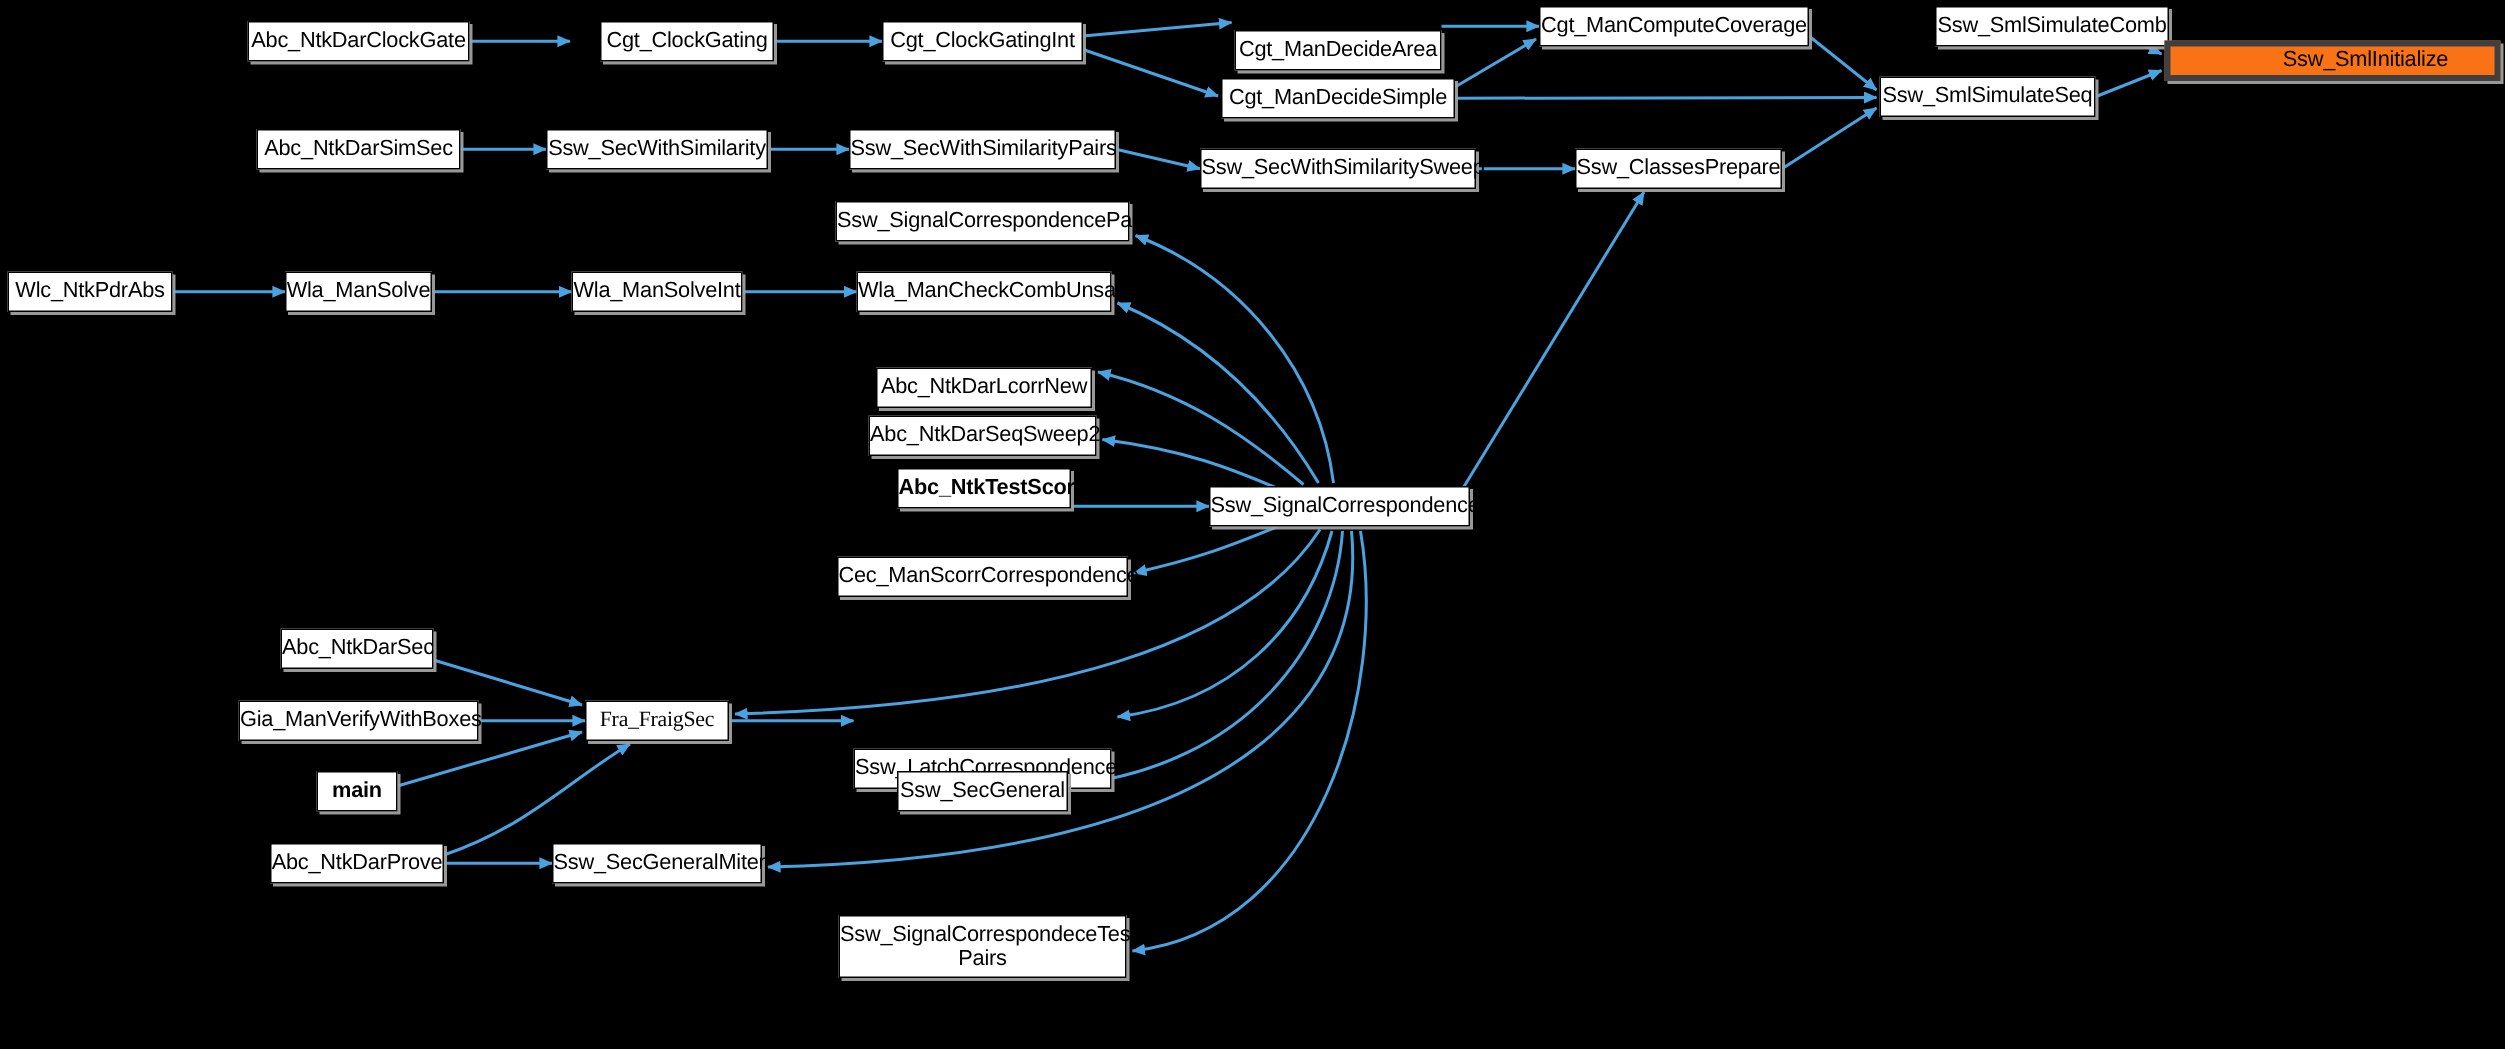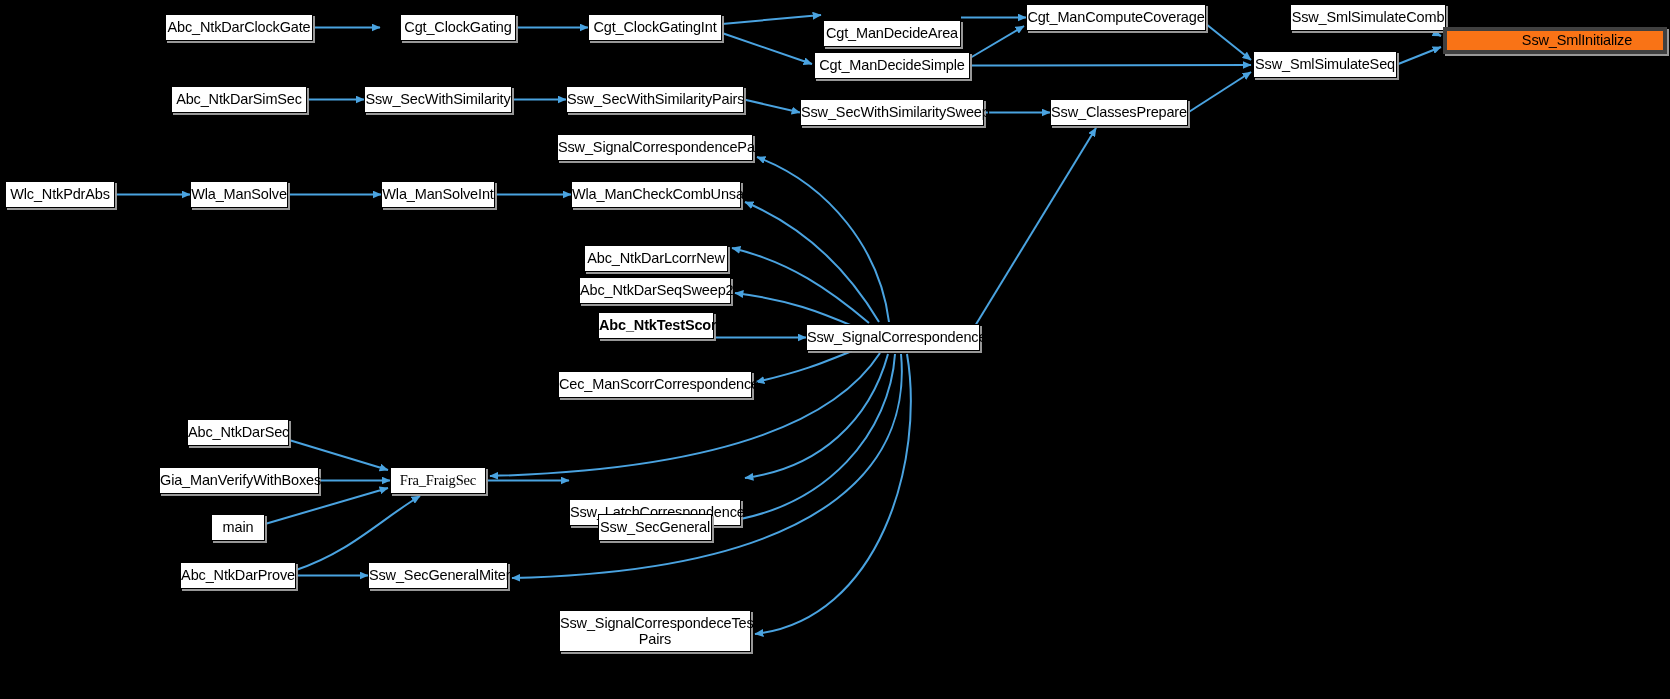--- a/index.html
+++ b/index.html
@@ -123,21 +123,21 @@
       <div class="node" style="left: 571px; top: 181px; width: 170px; height: 27px;"><span class="node-label">Wla_ManCheckCombUnsat</span></div>
       <div class="node" style="left: 584px; top: 229px; width: 144px; height: 27px; margin-top: 16px;"><span class="node-label">Abc_NtkDarLcorrNew</span></div>
       <div class="node" style="left: 579px; top: 277px; width: 152px; height: 27px;"><span class="node-label">Abc_NtkDarSeqSweep2</span></div>
       <div class="node" style="left: 598px; top: 312px; width: 116px; height: 27px; font-weight: bold;"><span class="node-label">Abc_NtkTestScorr</span></div>
       <div class="node" style="left: 806px; top: 324px; width: 174px; height: 27px;"><span class="node-label">Ssw_SignalCorrespondence</span></div>
       <div class="node" style="left: 558px; top: 371px; width: 194px; height: 27px;"><span class="node-label">Cec_ManScorrCorrespondence</span></div>
       <div class="node" style="left: 187px; top: 419px; width: 102px; height: 27px;"><span class="node-label">Abc_NtkDarSec</span></div>
       <div class="node" style="left: 159px; top: 467px; width: 160px; height: 27px;"><span class="node-label">Gia_ManVerifyWithBoxes</span></div>
       <div class="node" style="left: 390px; top: 467px; width: 96px; height: 27px; font-family: Liberation Serif, serif;"><span class="node-label">Fra_FraigSec</span></div>
       <div class="node" style="left: 569px; top: 467px; width: 172px; height: 27px; margin-top: 32px;"><span class="node-label">Ssw_LatchCorrespondence</span></div>
-      <div class="node" style="left: 211px; top: 514px; width: 54px; height: 27px;"><span class="node-label">main</span></div>
+      <div class="node" style="left: 211px; top: 514px; width: 54px; height: 27px; font-weight: bold;"><span class="node-label">main</span></div>
       <div class="node" style="left: 598px; top: 514px; width: 114px; height: 27px;"><span class="node-label">Ssw_SecGeneral</span></div>
       <div class="node" style="left: 180px; top: 562px; width: 116px; height: 27px; text-align: right;"><span class="node-label">Abc_NtkDarProve</span></div>
       <div class="node" style="left: 368px; top: 562px; width: 140px; height: 27px;"><span class="node-label">Ssw_SecGeneralMiter</span></div>
       <div class="node" style="left: 559px; top: 610px; width: 192px; height: 42px;"><span class="node-label">Ssw_SignalCorrespondeceTest
 Pairs</span></div>
     </div>
 
 </div>
 
 </body></html>

